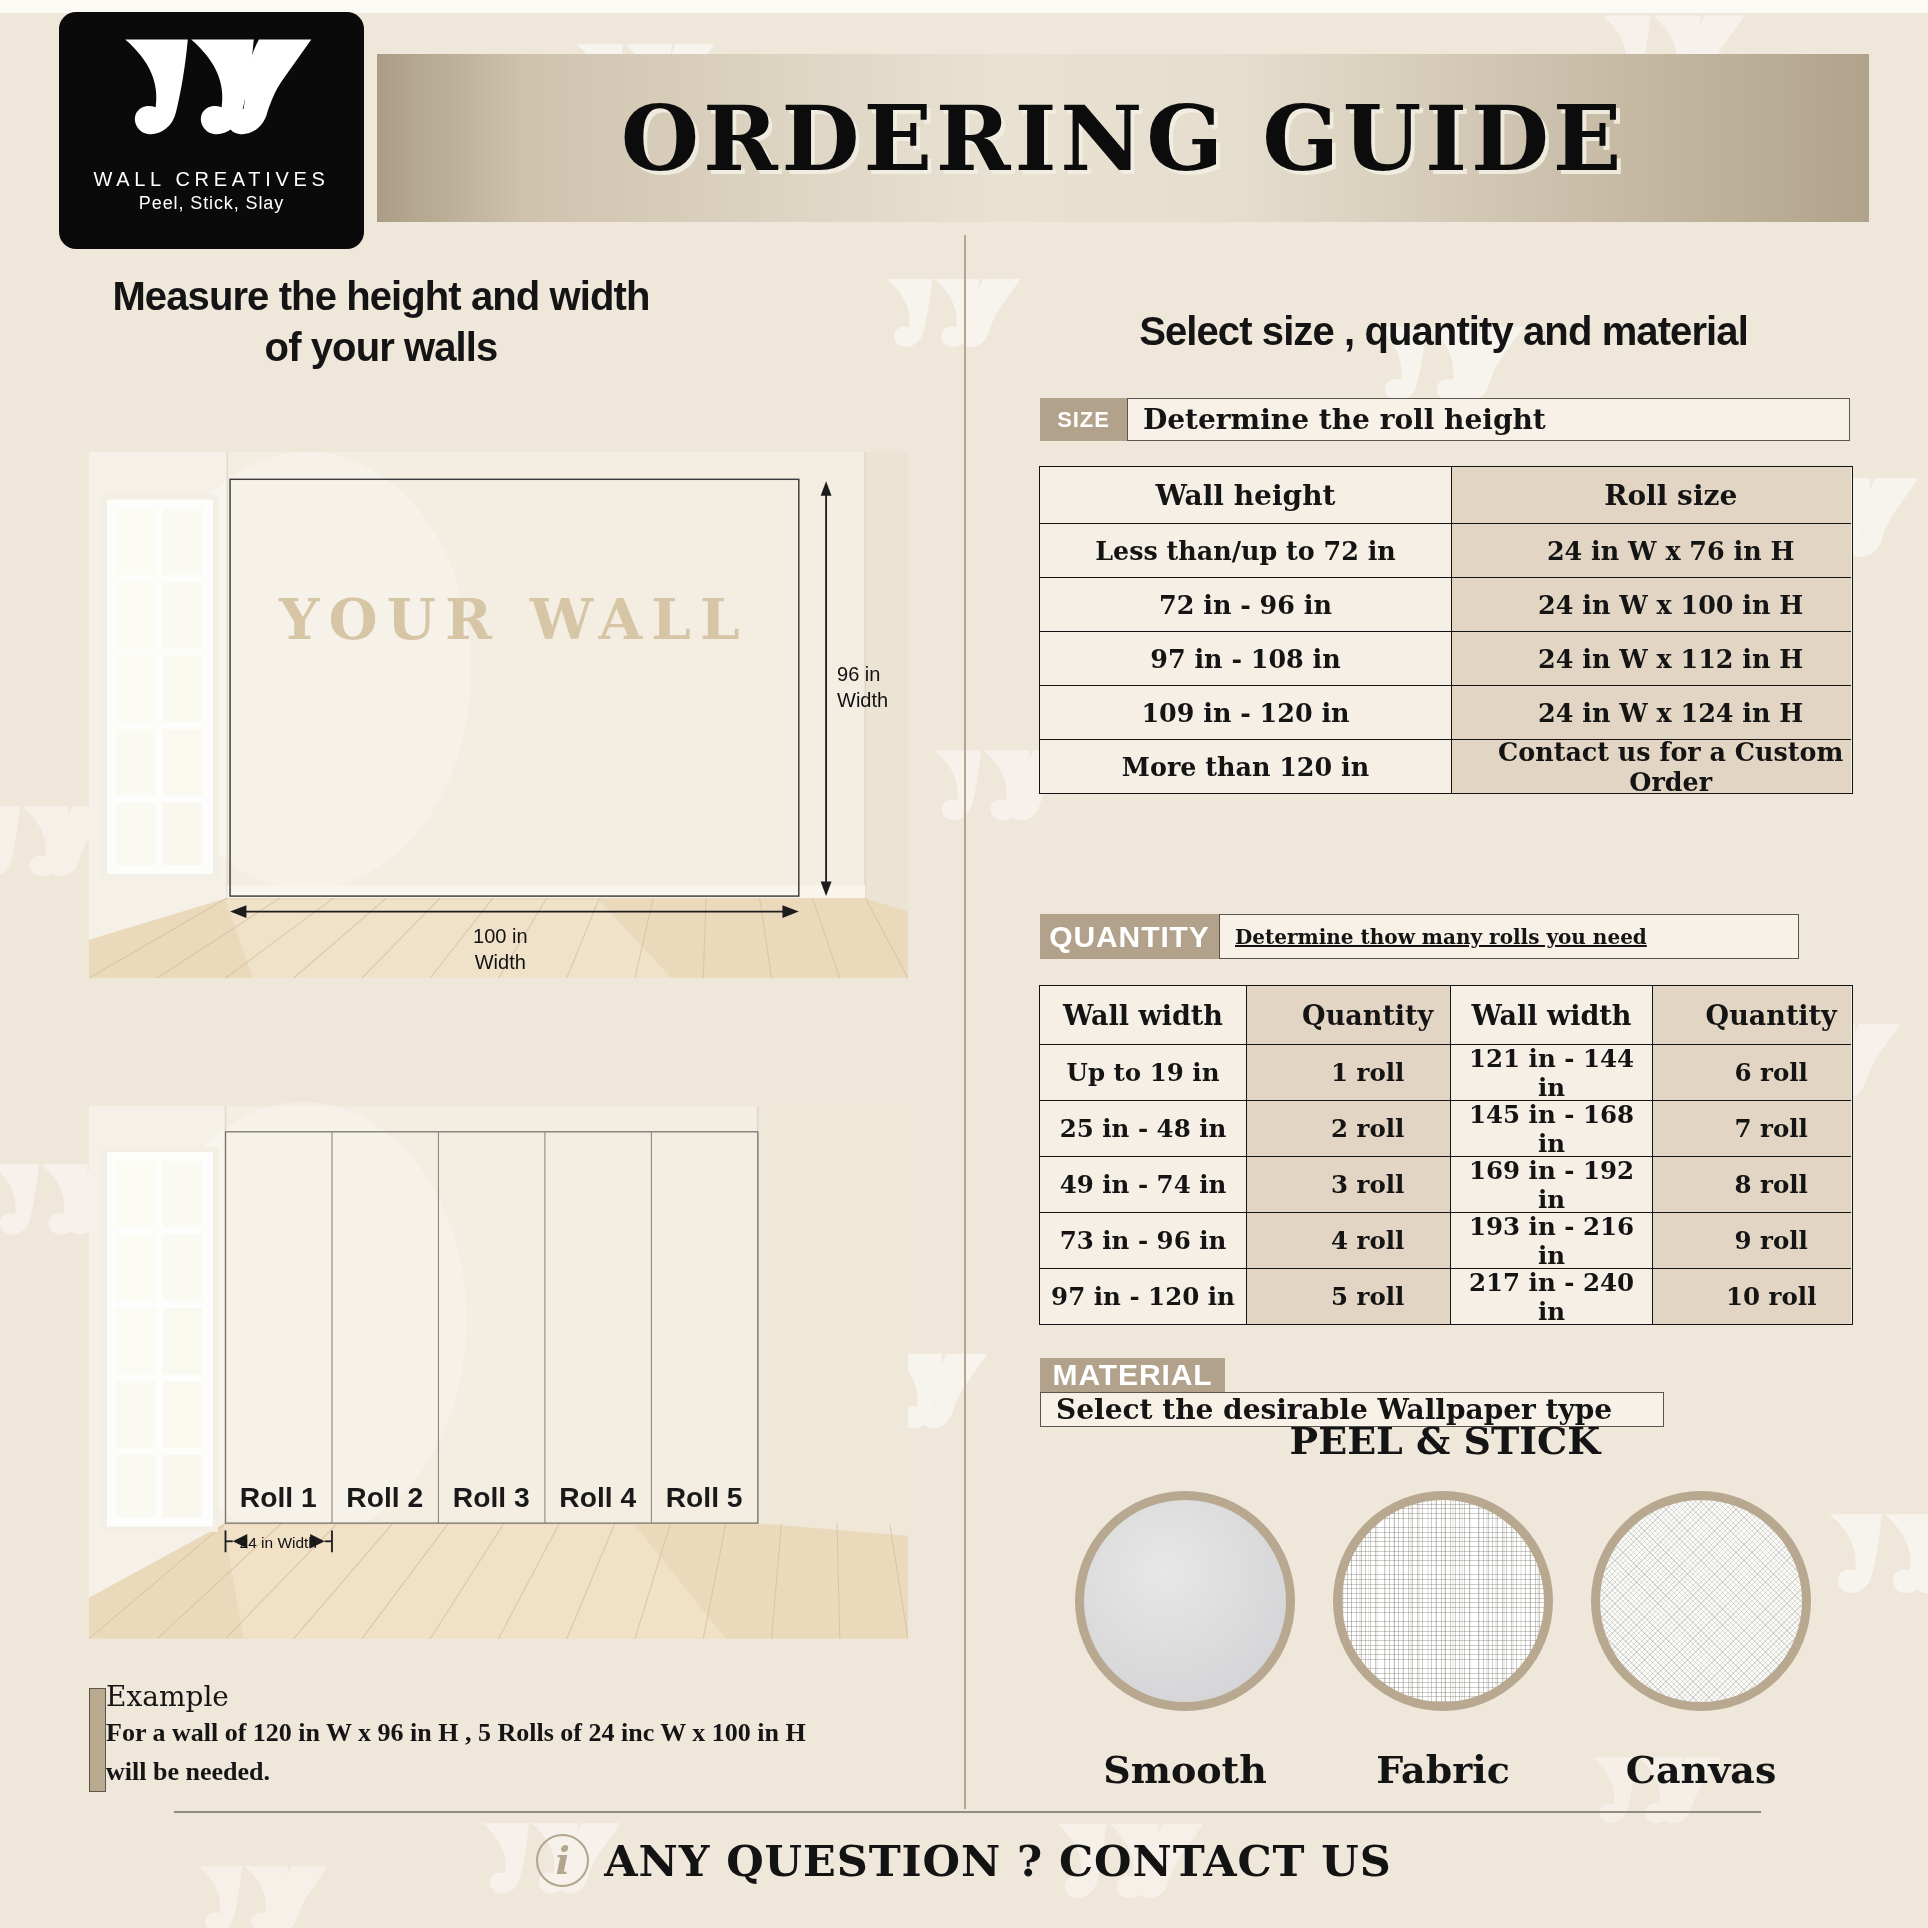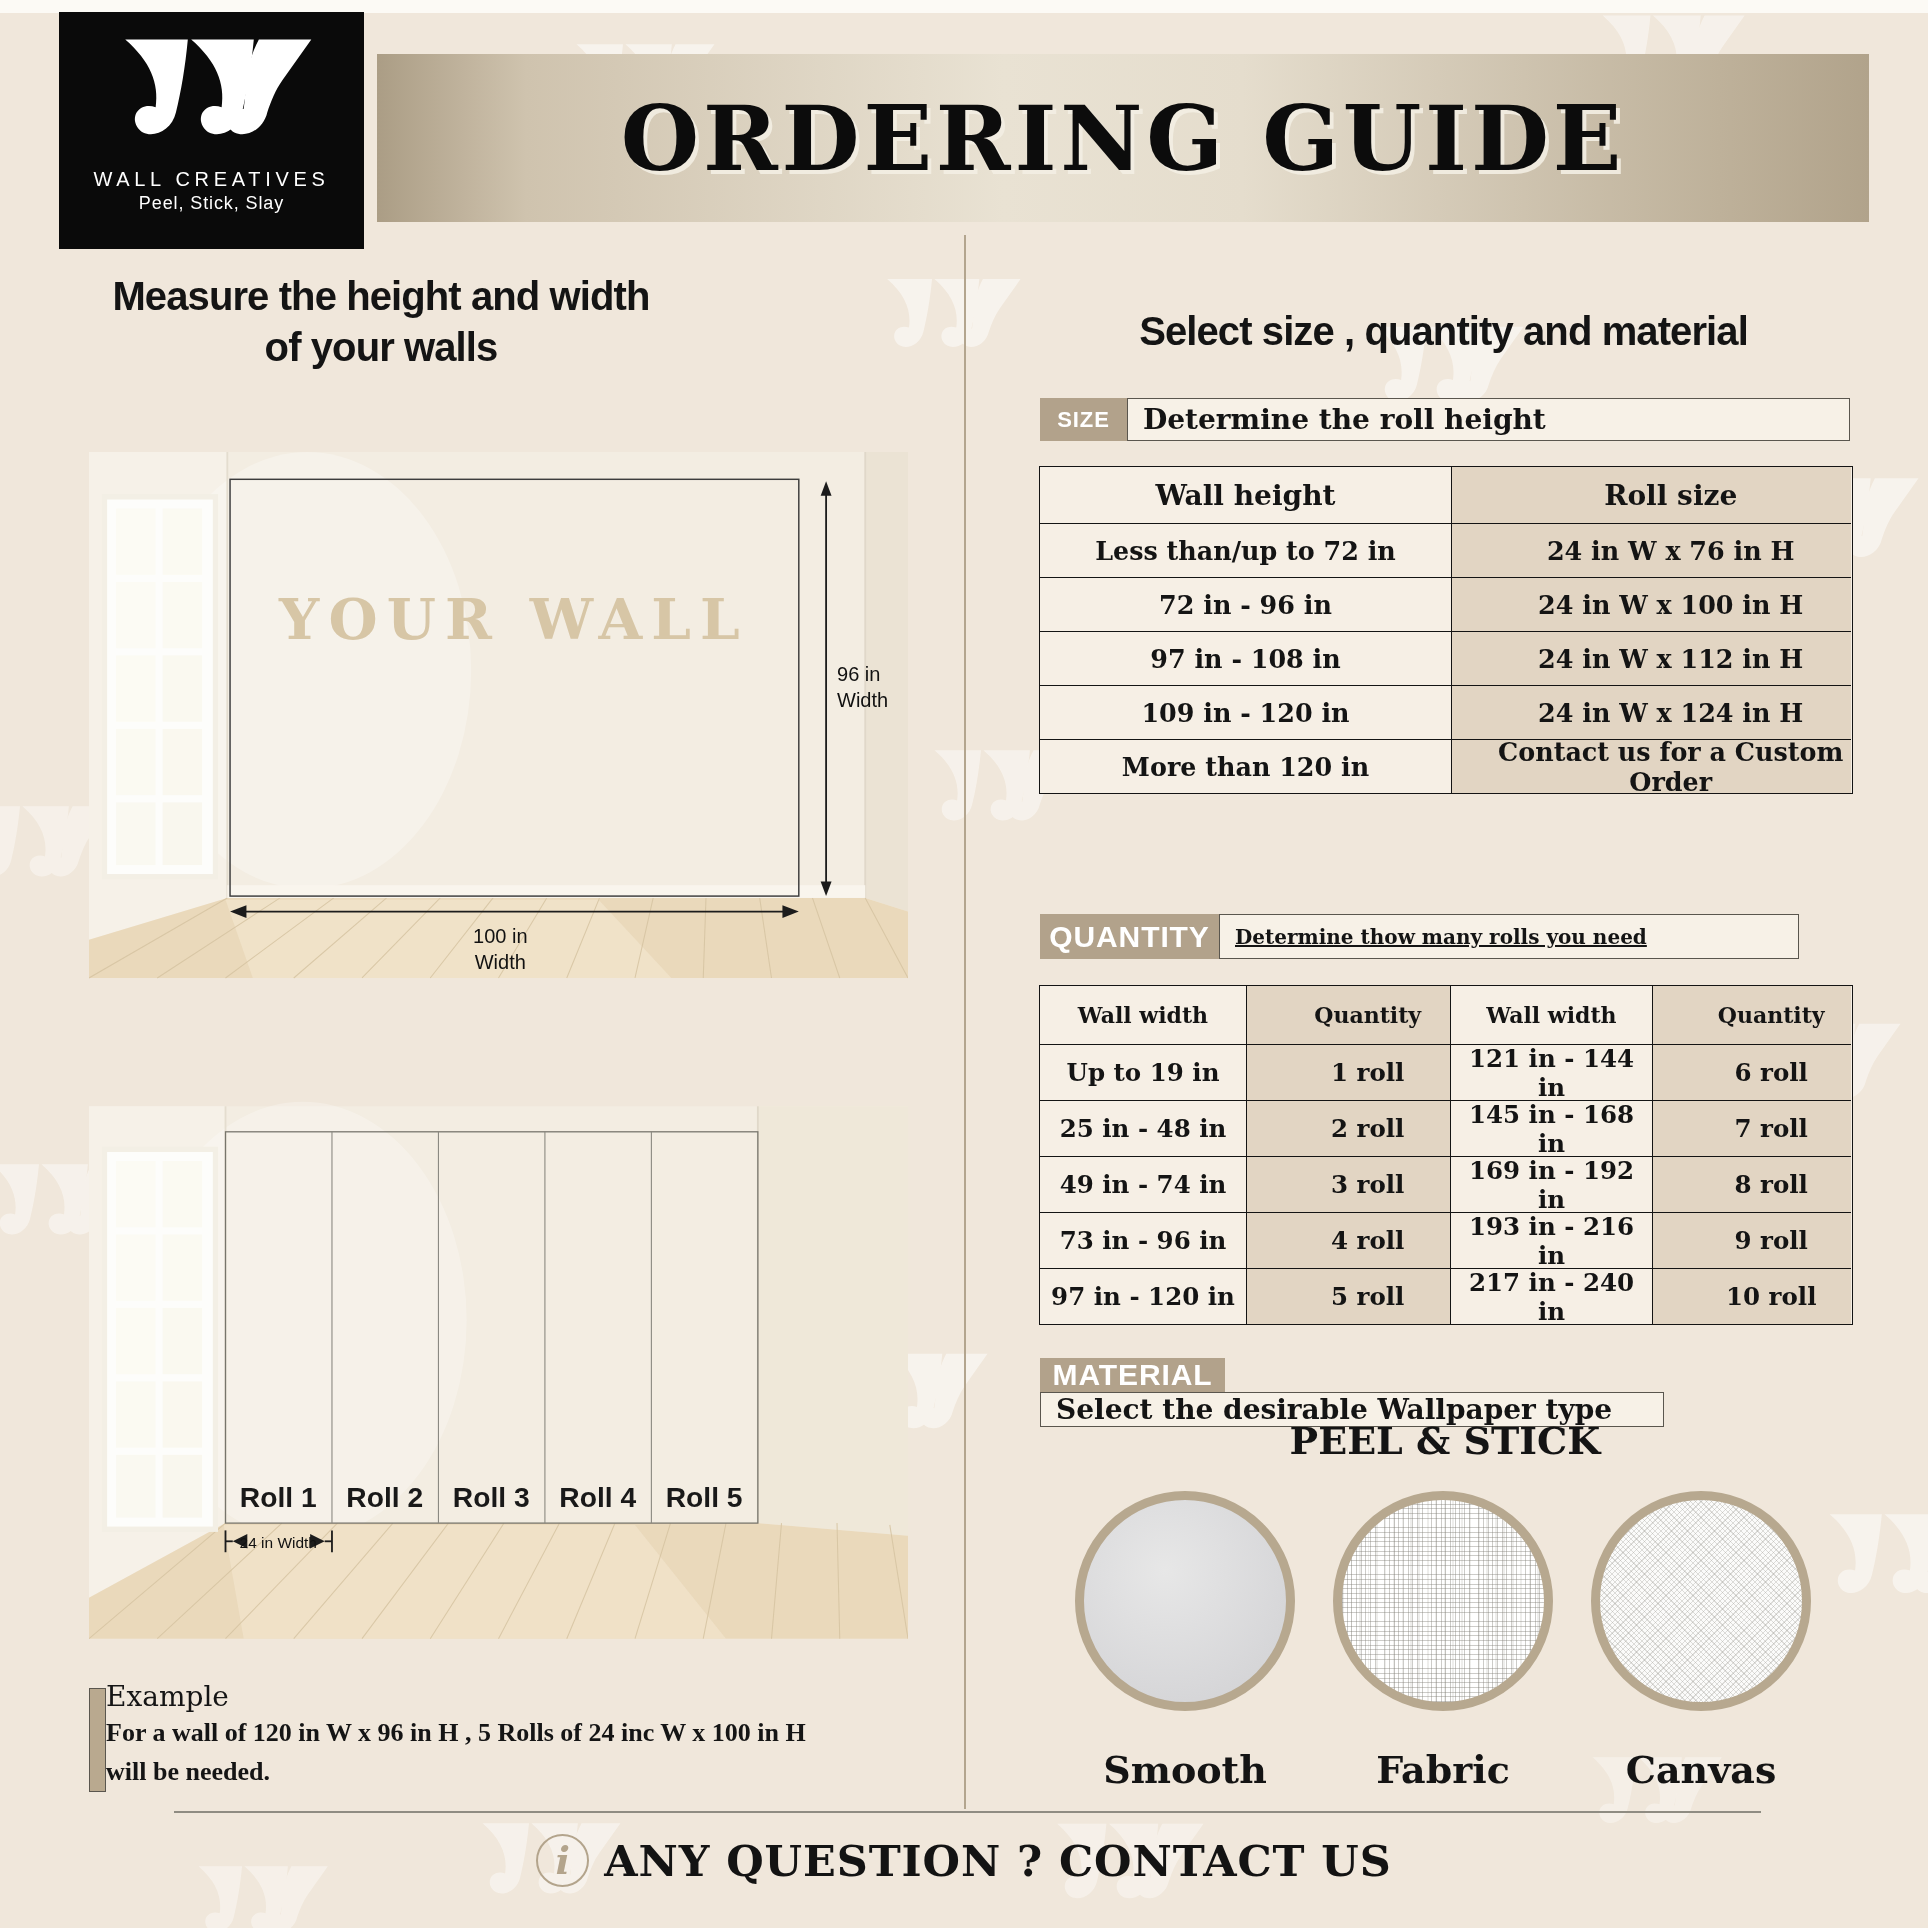--- a/index.html
+++ b/index.html
@@ -3,21 +3,21 @@
 <meta charset="utf-8">
 <style>
   html,body{margin:0;padding:0;}
   body{width:1928px;height:1928px;background:#e9e0d4;font-family:"Liberation Serif",serif;}
   #canvas{position:relative;width:1928px;height:1928px;background:#f0e7db;overflow:hidden;}
   .layer{position:absolute;z-index:1;}
   .wm{position:absolute;z-index:0;}
   .top-strip{position:absolute;z-index:0;left:0;top:0;width:1928px;height:13px;background:#fcfaf5;}
 
   
-  .logo{left:59px;top:12.2px;width:305px;height:237px;background:#0a0a0a;text-align:center;}
+  .logo{left:59px;top:12.2px;width:305px;height:237px;background:#0a0a0a;text-align:center;border-radius:17px;}
   .logo svg{margin-top:19px;}
   .brand{color:#fff;font-family:"Liberation Sans",sans-serif;font-size:20px;letter-spacing:4.7px;margin-top:5.6px;}
   .tagline{color:#fff;font-family:"Liberation Sans",sans-serif;font-size:18px;letter-spacing:0.9px;margin-top:1.9px;}
 
   
   .banner{left:377px;top:54px;width:1492px;height:168px;display:flex;align-items:center;justify-content:center;
     background:linear-gradient(90deg,#ab9d85 0%,#cfc3ae 10%,#e9e2d3 42%,#e5ddcd 58%,#beb19a 90%,#b1a38b 100%);}
   .banner .title{font-family:"DejaVu Serif",serif;font-weight:bold;font-size:90px;letter-spacing:3.8px;color:#0c0c0c;
     text-shadow:3.8px 3.8px 0 rgba(243,238,227,.9);white-space:nowrap;text-align:center;}
 
@@ -63,21 +63,21 @@
   .dtable .td{display:flex;align-items:center;justify-content:center;font-family:"DejaVu Serif",serif;font-weight:bold;
     color:#141414;text-align:center;border-top:1.9px solid #141414;border-left:1.9px solid #141414;padding:0 5.6px;box-sizing:border-box;}
   .dtable .td.first-row{border-top:none;}
   .dtable .td.first-col{border-left:none;}
   .dtable .td.tan{background:#e2d5c3;padding-left:44px;}
   .size-table{left:1039px;top:466px;width:812px;grid-template-columns:411px 400px;}
   .size-table .td{height:54px;font-size:25.4px;}
   .size-table .td.head{height:56px;font-size:28px;}
   .qty-table{left:1039px;top:985px;width:812px;grid-template-columns:206px 204px 202px 199px;}
   .qty-table .td{height:56px;font-size:24.5px;}
-  .qty-table .td.head{height:58px;font-size:22px;}
+  .qty-table .td.head{height:58px;font-size:27px;}
 
   
   .peel-stick{left:1040px;top:1418px;width:810px;text-align:center;font-family:"DejaVu Serif",serif;font-weight:bold;font-size:38px;color:#141414;}
   .mat{position:absolute;width:220px;text-align:center;z-index:1;}
   .mat .circle{width:220px;height:220px;border-radius:50%;border:9.4px solid #b7a88f;box-sizing:border-box;}
   .circle.smooth{background:radial-gradient(circle at 40% 35%,#e7e7e7 0%,#d8d8da 65%,#d0d0d2 100%);}
   .circle.fabric{background-color:#ffffff;background-image:
     repeating-linear-gradient(0deg,rgba(128,126,118,.40) 0 0.9px,transparent 0.9px 4.7px),
     repeating-linear-gradient(90deg,rgba(128,126,118,.40) 0 0.9px,transparent 0.9px 4.7px),
     repeating-linear-gradient(90deg,rgba(160,158,148,.18) 0 1.9px,transparent 1.9px 8.5px);}

